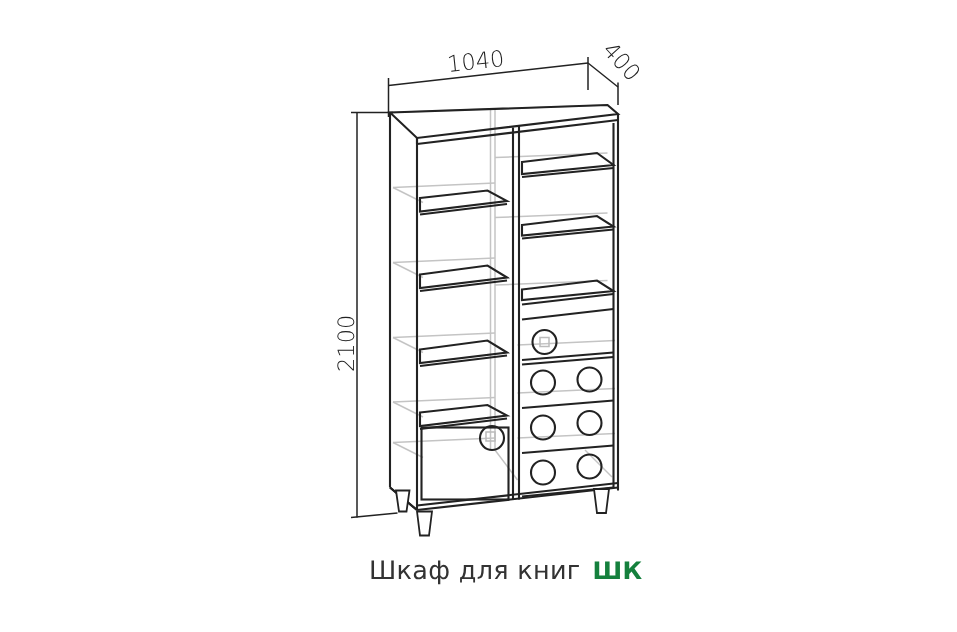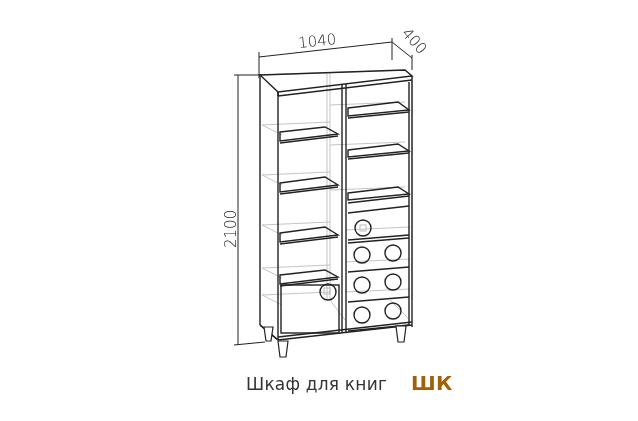--- a/index.html
+++ b/index.html
@@ -1,20 +1,20 @@
 <!DOCTYPE html>
 <html><head>
 <meta charset="utf-8">
 <style>
   html,body{margin:0;padding:0;background:#ffffff;}
   body{width:638px;height:421px;position:relative;overflow:hidden;font-family:"DejaVu Sans",sans-serif;}
   #drawing{position:absolute;left:0;top:0;width:638px;height:421px;}
   .dim{font-family:"DejaVu Sans",sans-serif;font-size:15px;fill:#222;font-weight:300;}
   .caption{position:absolute;left:246px;top:371px;font-size:17px;color:#333;white-space:nowrap;letter-spacing:0.2px;}
-  .caption .model{font-weight:bold;font-size:20px;color:#a16207;margin-left:24px;}
+  .caption .model{font-weight:bold;font-size:16px;color:#15803d;margin-left:8px;}
 </style>
 </head>
 <body>
 
 <svg id="drawing" viewBox="0 0 638 421" xmlns="http://www.w3.org/2000/svg">
 
   <g stroke="#c4c4c4" stroke-width="1" fill="none">
 
     <polyline points="260,75 405,70 412,76 412,300"></polyline>
     <line x1="330" y1="72" x2="330" y2="300"></line>

